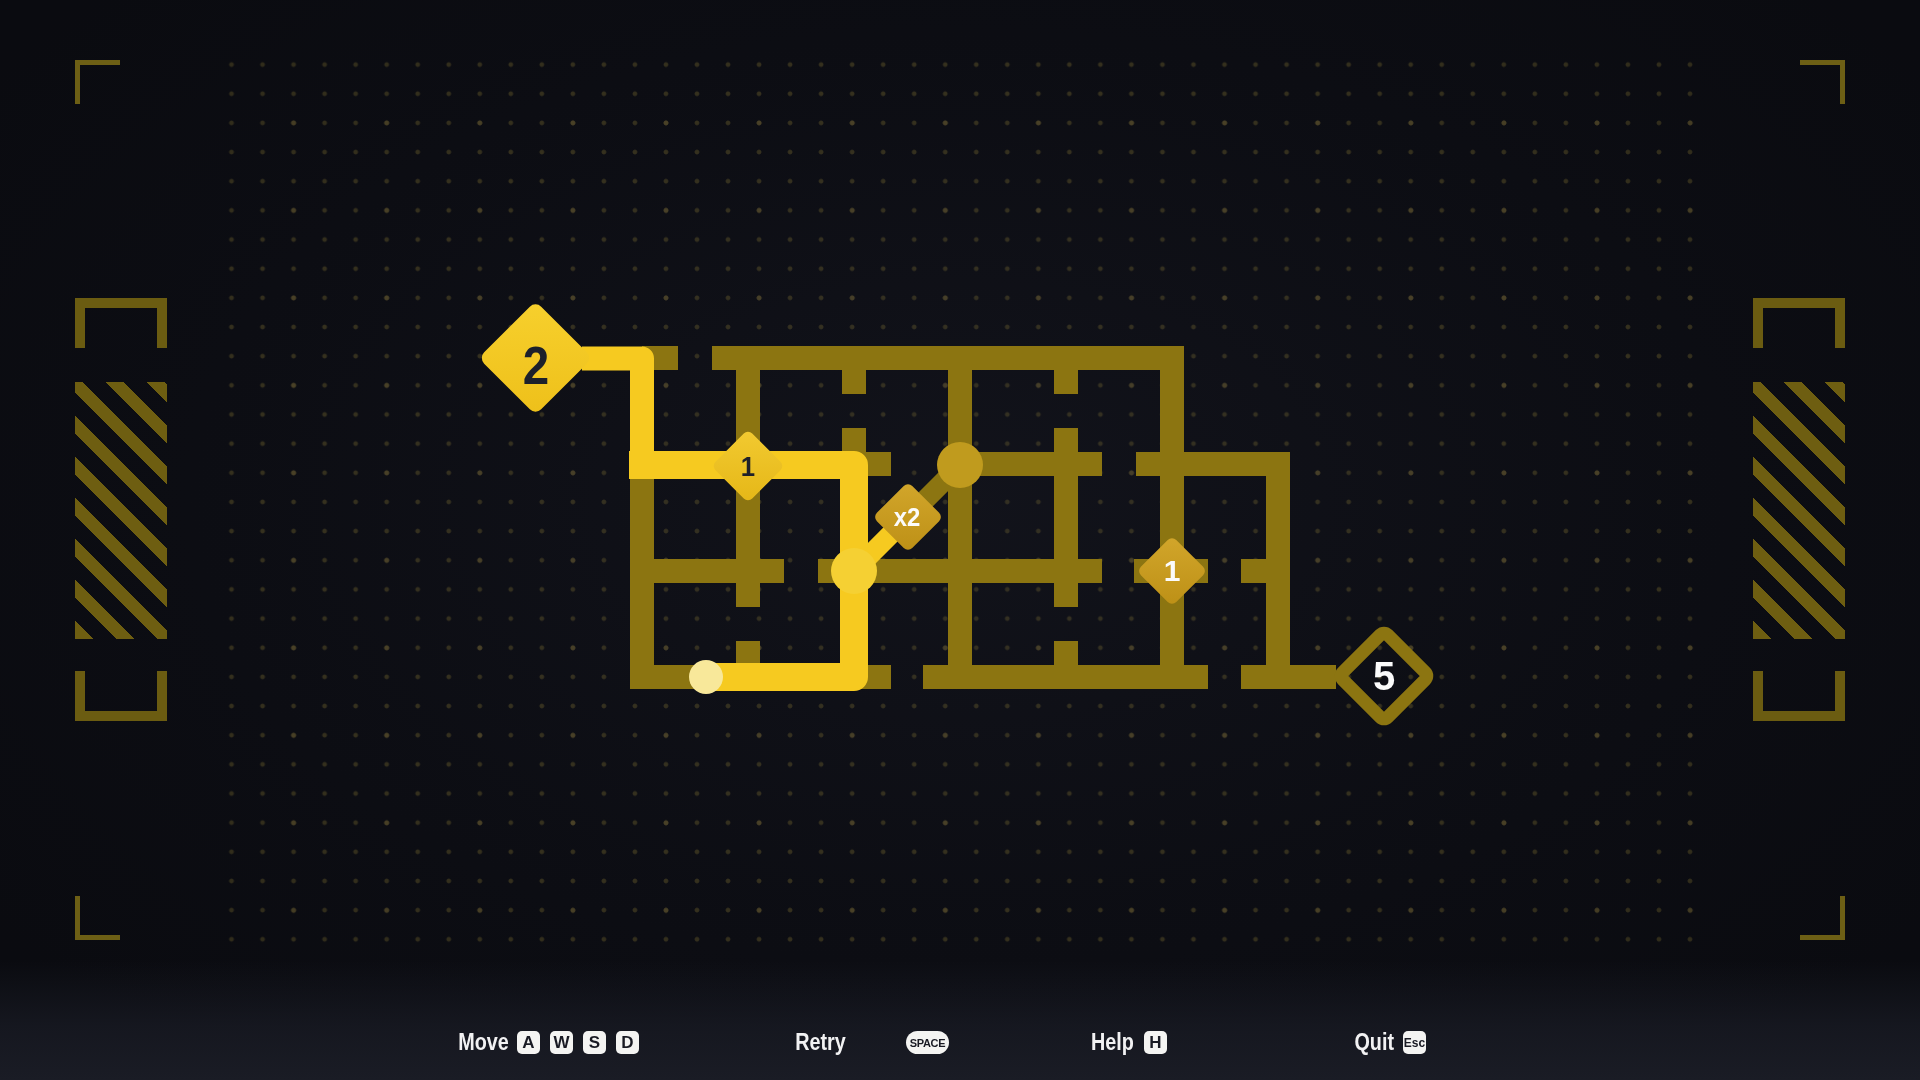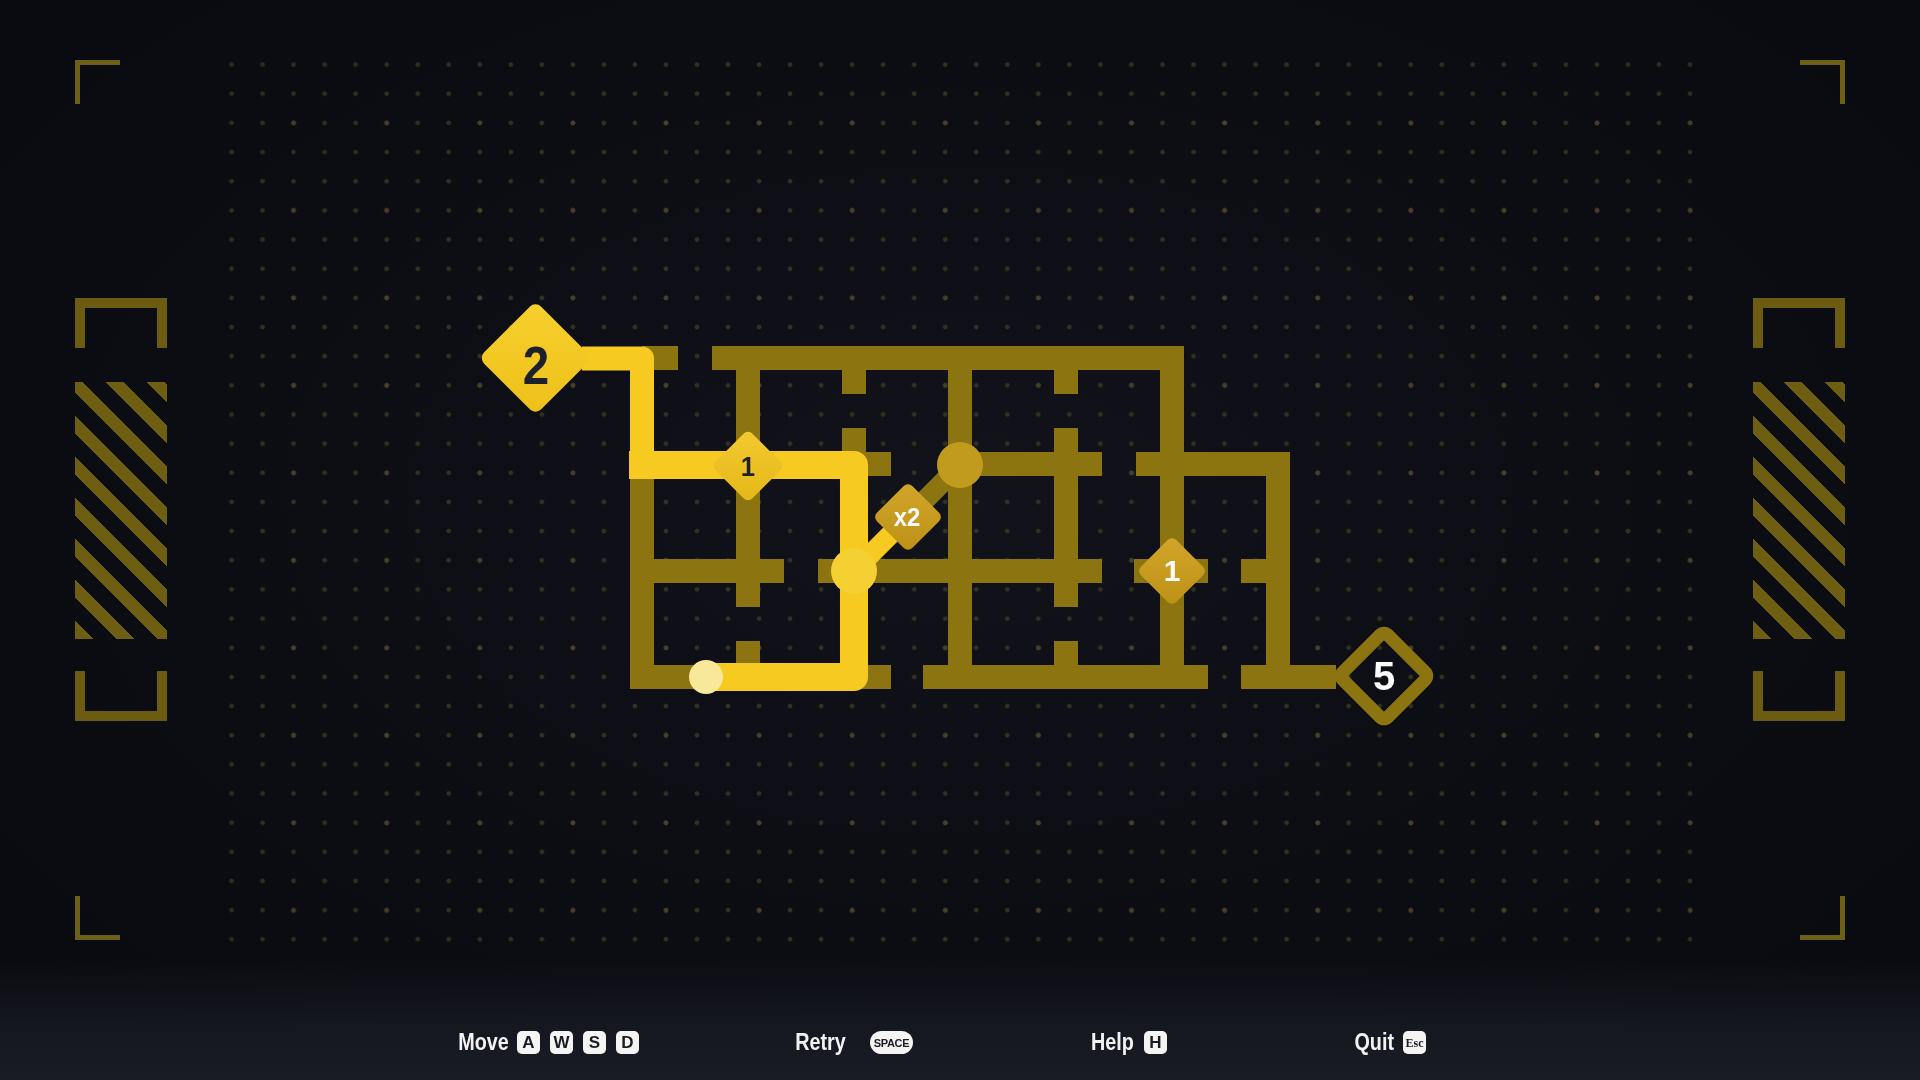--- a/index.html
+++ b/index.html
@@ -61,29 +61,29 @@
   <div class="key" style="left:517px;">A</div>
 
   <div class="key" style="left:550px;">W</div>
 
   <div class="key" style="left:583px;">S</div>
 
   <div class="key" style="left:616px;">D</div>
 
   <div class="lbl" style="right:1074px;">Retry</div>
 
-  <div class="key" style="left:870px;width:43px;border-radius:12px;font-size:11px;letter-spacing:-0.3px;">SPACE</div>
+  <div class="key" style="left:906px;width:43px;border-radius:12px;font-size:11px;letter-spacing:-0.3px;">SPACE</div>
 
   <div class="lbl" style="right:786px;">Help</div>
 
   <div class="key" style="left:1144px;">H</div>
 
   <div class="lbl" style="right:526px;">Quit</div>
 
-  <div class="key" style="left:1403px;font-size:12px;font-family:Liberation Serif, serif;">Esc</div>
+  <div class="key" style="left:1403px;font-size:12px;">Esc</div>
 
   <svg style="position:absolute;left:0;top:0;" width="1920" height="1080" viewBox="0 0 1920 1080">
     <defs>
       <linearGradient id="gBright" x1="0" y1="0" x2="1" y2="1">
         <stop offset="0" stop-color="#f7d02d"></stop>
           <stop offset="1" stop-color="#eec01a"></stop>
       </linearGradient>
       <linearGradient id="gBrightA" x1="0" y1="0" x2="1" y2="1">
         <stop offset="0" stop-color="#f2ca31"></stop>
           <stop offset="1" stop-color="#e5b717"></stop>

